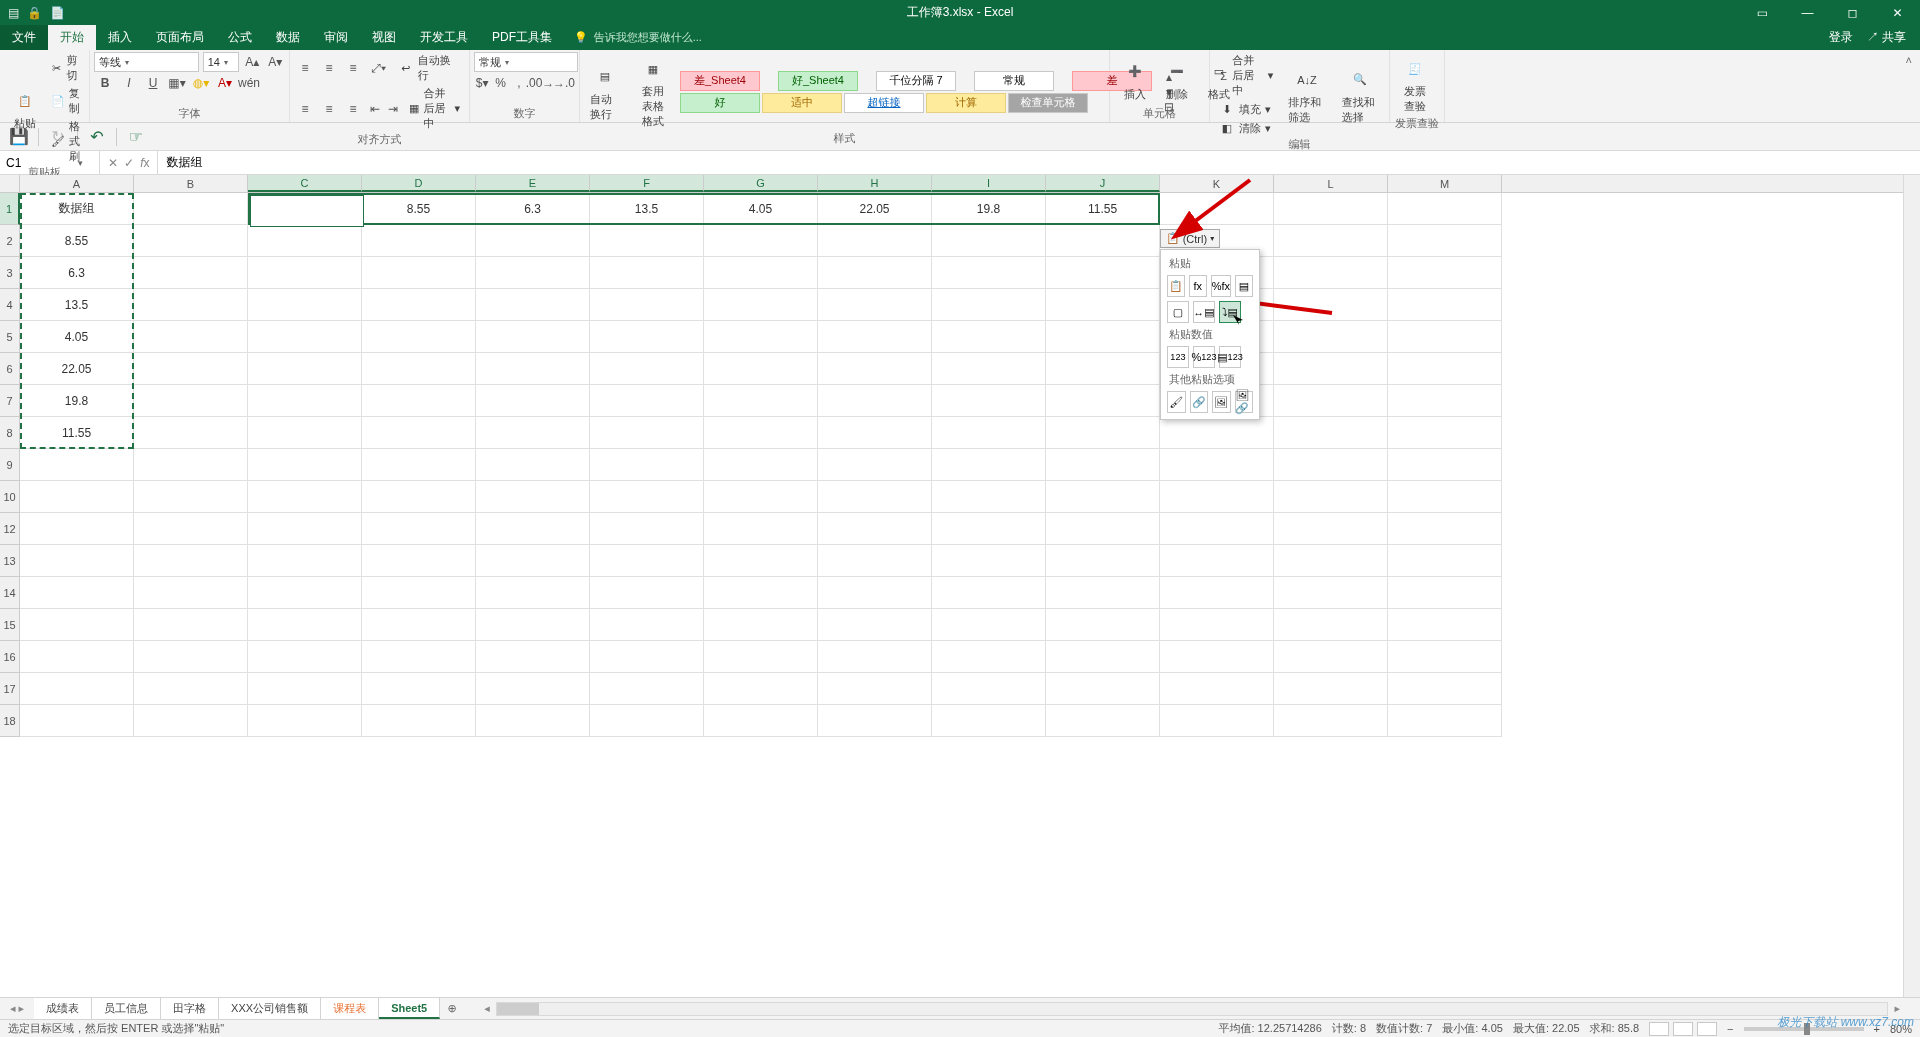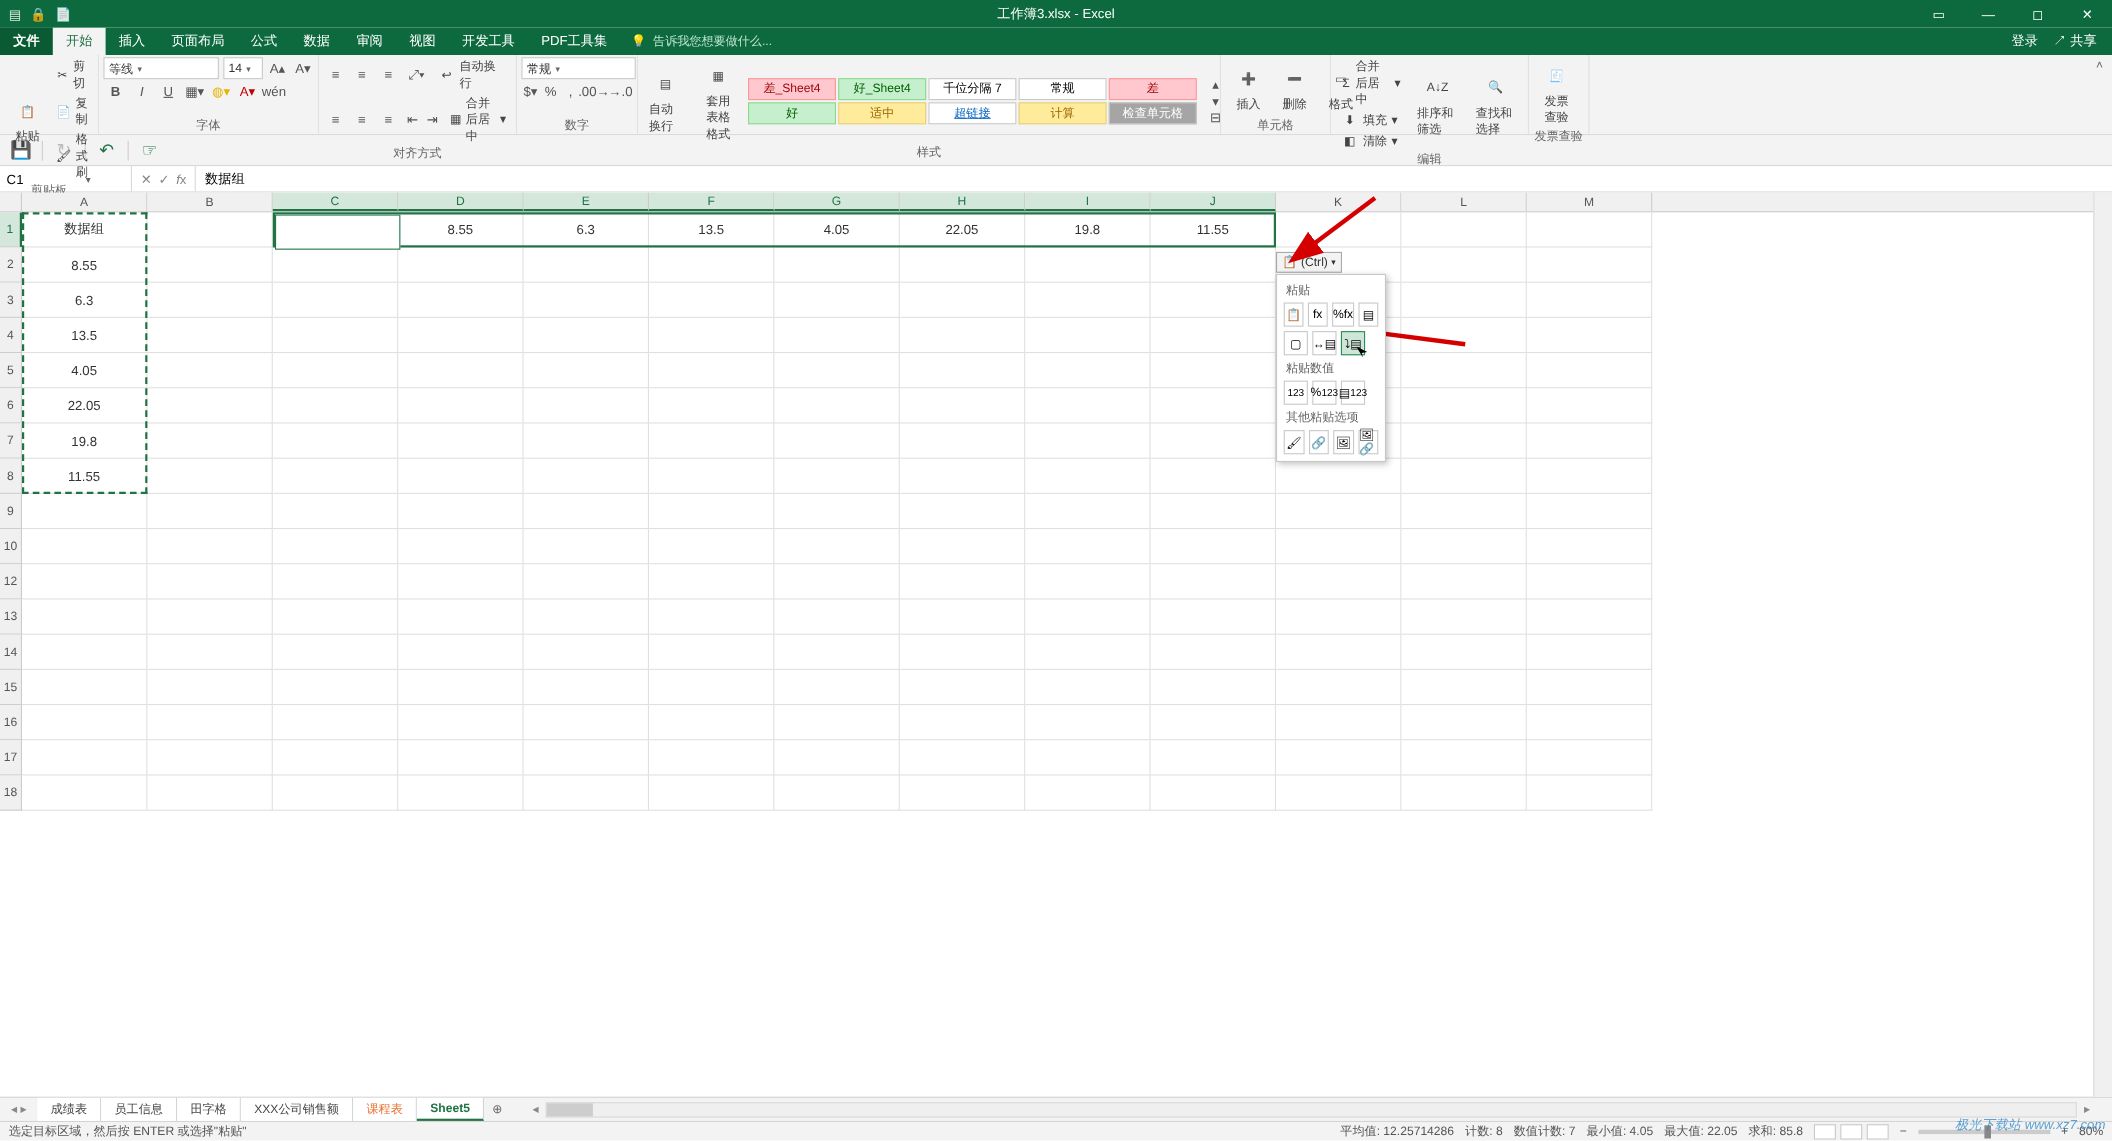--- a/index.html
+++ b/index.html
@@ -9,21 +9,21 @@
 .titlebar { height: 25px; background: #0d6a3e; display: flex; align-items: center; color: #fff; font-size: 12px; position: relative; }
 .titlebar .left { display: flex; gap: 8px; padding-left: 8px; }
 .titlebar .left span { opacity: .85; cursor: default; }
 .titlebar .center { position: absolute; left: 50%; transform: translateX(-50%); }
 .titlebar .right { margin-left: auto; display: flex; }
 .titlebar .right .winbtn { width: 45px; height: 25px; display: flex; align-items: center; justify-content: center; cursor: pointer; }
 
 
 .menubar { height: 25px; background: #0d6a3e; display: flex; align-items: stretch; font-size: 12px; color: #fff; }
 .menubar .tab { padding: 0 12px; display: flex; align-items: center; cursor: pointer; }
-.menubar .tab.file { background: #0a5a34; font-weight: bold; }
+.menubar .tab.file { background: #0a5a34; }
 .menubar .tab.active { background: #f3f3f3; color: #217346; }
 .menubar .tell { padding-left: 10px; display: flex; align-items: center; gap: 6px; color: #bfe4d0; font-size: 11px; }
 .menubar .right { margin-left: auto; display: flex; align-items: center; gap: 14px; padding-right: 14px; font-size: 12px; }
 
 
 .ribbon { height: 73px; background: #f3f3f3; border-bottom: 1px solid #d4d4d4; display: flex; }
 .group { border-right: 1px solid #e1e1e1; display: flex; flex-direction: column; justify-content: space-between; padding: 2px 4px 0 4px; position: relative; }
 .group-label { font-size: 11px; color: #666; text-align: center; padding-bottom: 1px; position: relative; }
 .grow { display: flex; align-items: center; flex: 1; }
 .btn { display: flex; flex-direction: column; align-items: center; font-size: 11px; color: #444; padding: 2px 6px; cursor: pointer; }
@@ -43,21 +43,21 @@
 .c-red { color: #9c0006; }
 .c-check { background: #a5a5a5; color: #fff; }
 
 
 .qat { height: 28px; background: #f3f3f3; border-bottom: 1px solid #d9d9d9; display: flex; align-items: center; gap: 10px; padding: 0 10px; }
 .qat .qb { width: 18px; height: 18px; display: flex; align-items: center; justify-content: center; color: #217346; cursor: pointer; }
 .qat .sep { width: 1px; height: 18px; background: #ccc; }
 
 
 .formulabar { height: 24px; border-bottom: 1px solid #d9d9d9; display: flex; align-items: stretch; font-size: 12px; }
-.namebox { width: 120px; border-right: 1px solid #d9d9d9; display: flex; align-items: center; }
+.namebox { width: 100px; border-right: 1px solid #d9d9d9; display: flex; align-items: center; }
 .namebox input { border: none; outline: none; width: 78px; padding: 0 6px; font-size: 12px; }
 .namebox .arr { font-size: 9px; color: #666; padding-right: 4px; }
 .fb-btns { display: flex; align-items: center; gap: 6px; padding: 0 8px; border-right: 1px solid #d9d9d9; color: #888; font-size: 12px; }
 .fb-input { flex: 1; display: flex; align-items: center; padding: 0 8px; }
 .fb-input input { border: none; outline: none; width: 100%; font-size: 12px; }
 
 
 .gridwrap { position: relative; height: calc(1037px - 25px - 25px - 73px - 28px - 24px - 22px - 18px); display: flex; }
 .gridinner { flex: 1; overflow: hidden; position: relative; }
 .colheads { display: flex; height: 18px; background: #f0f0f0; border-bottom: 1px solid #ccc; position: sticky; top: 0; }
@@ -253,21 +253,21 @@
       <div class="btn">
           <div class="ic">▤</div>
           <span>自动换行</span>
         </div>
       <div class="btn">
           <div class="ic">▦</div>
           <span style="white-space:pre-line;text-align:center">套用
 表格格式</span>
         </div>
       <div style="display:flex;flex-direction:column;gap:2px">
-        <div style="display:flex;gap:2px">
+        <div style="display:flex;gap:18px">
           <div class="stylecell c-pink">差_Sheet4</div>
           <div class="stylecell c-green">好_Sheet4</div>
           <div class="stylecell">千位分隔 7</div>
           <div class="stylecell">常规</div>
           <div class="stylecell c-pink c-red">差</div>
         </div>
         <div style="display:flex;gap:2px">
           <div class="stylecell c-green">好</div>
           <div class="stylecell c-yellow">适中</div>
           <div class="stylecell c-blue">超链接</div>

